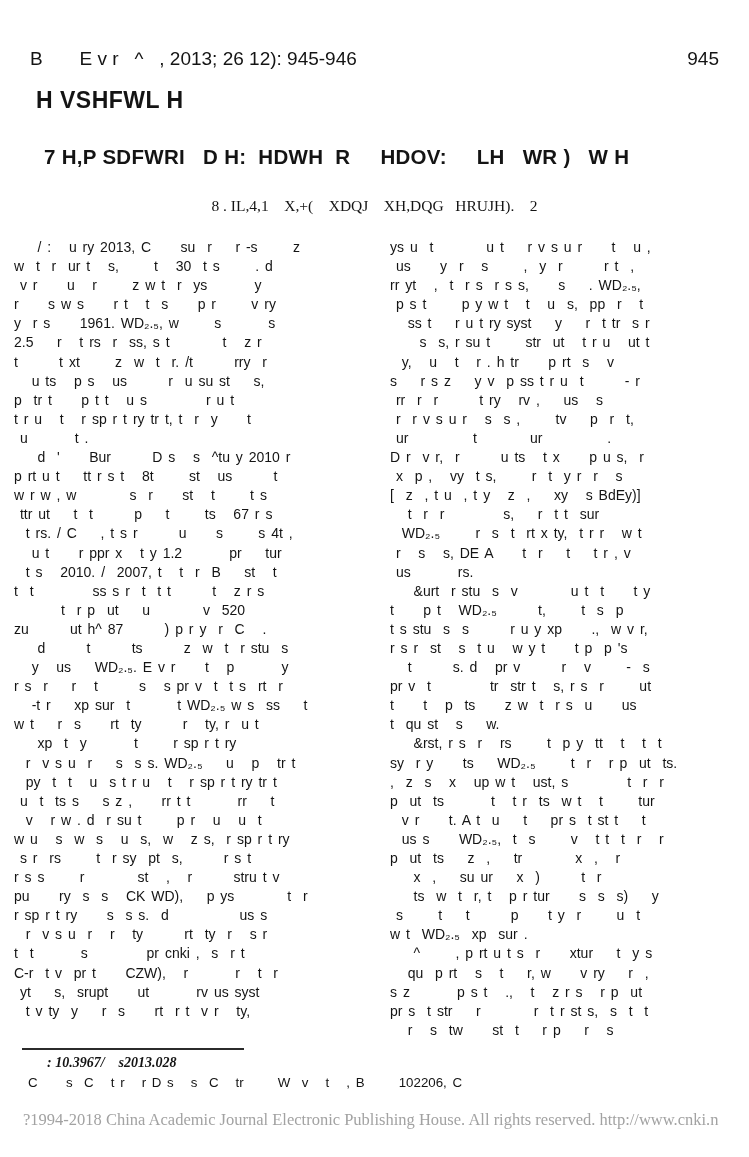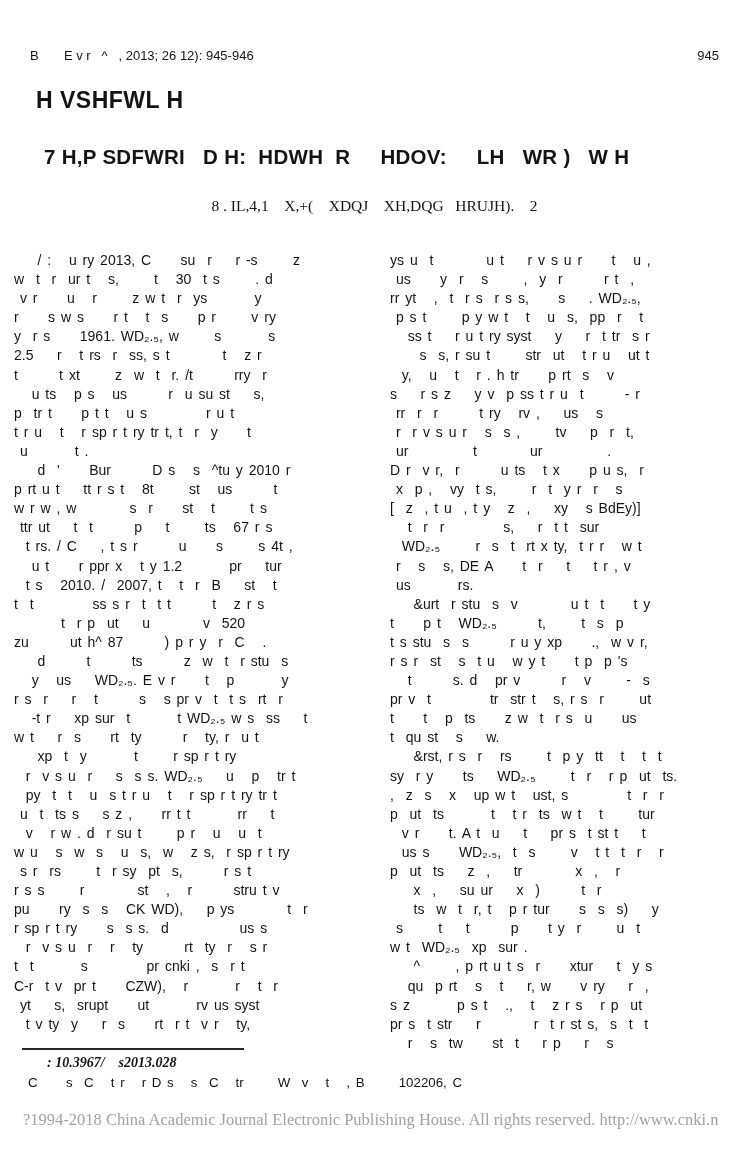--- a/index.html
+++ b/index.html
@@ -5,37 +5,37 @@
   html,body{margin:0;padding:0;}
   body{
     width:749px;height:1157px;background:#ffffff;position:relative;
     font-family:"Liberation Sans",sans-serif;color:#141414;overflow:hidden;
   }
   .page{position:absolute;inset:0;overflow:hidden;}
 
   .header-row{
     position:absolute;top:48px;left:30px;right:30px;
     display:flex;justify-content:space-between;
-    font-size:13px;white-space:pre;
+    font-size:19px;white-space:pre;
   }
   .section-label{
     position:absolute;top:87px;left:36px;
     font-weight:bold;font-size:23px;letter-spacing:.5px;white-space:pre;
   }
   .article-title{
     position:absolute;top:137px;left:36px;margin:8px;
     font-size:20.5px;font-weight:bold;letter-spacing:.3px;white-space:pre;
   }
   .byline{
     position:absolute;top:197px;left:0;width:749px;text-align:center;
     font-family:"Liberation Serif",serif;font-size:15.5px;white-space:pre;
   }
 
   .columns{
-    position:absolute;top:251px;left:14px;width:723px;
+    position:absolute;top:238px;left:14px;width:723px;
     display:flex;gap:29px;
   }
   .col{
     width:347px;font-size:14px;line-height:19.1px;
     word-spacing:2px;overflow:hidden;
   }
   .col div{white-space:pre;height:19.1px;overflow:hidden;}
 
   .footnote{position:absolute;left:22px;top:1048px;width:460px;}
   .fn-rule{width:222px;border-top:2px solid #2b2b2b;margin:0 0 5px 0;}

